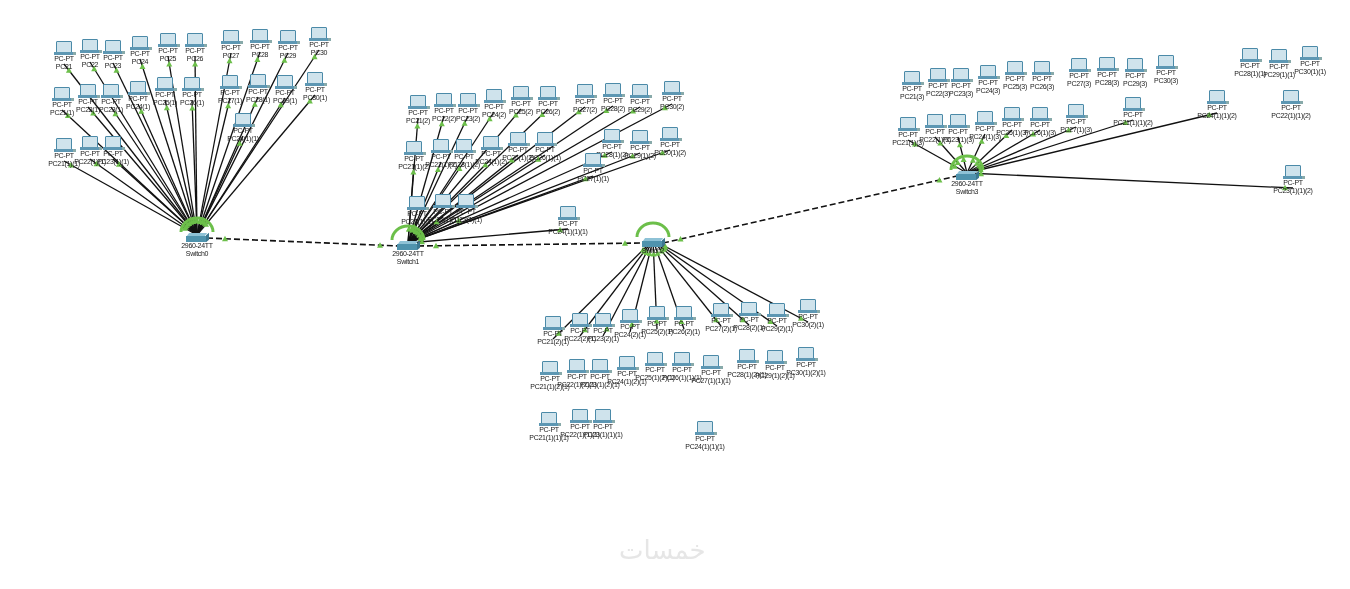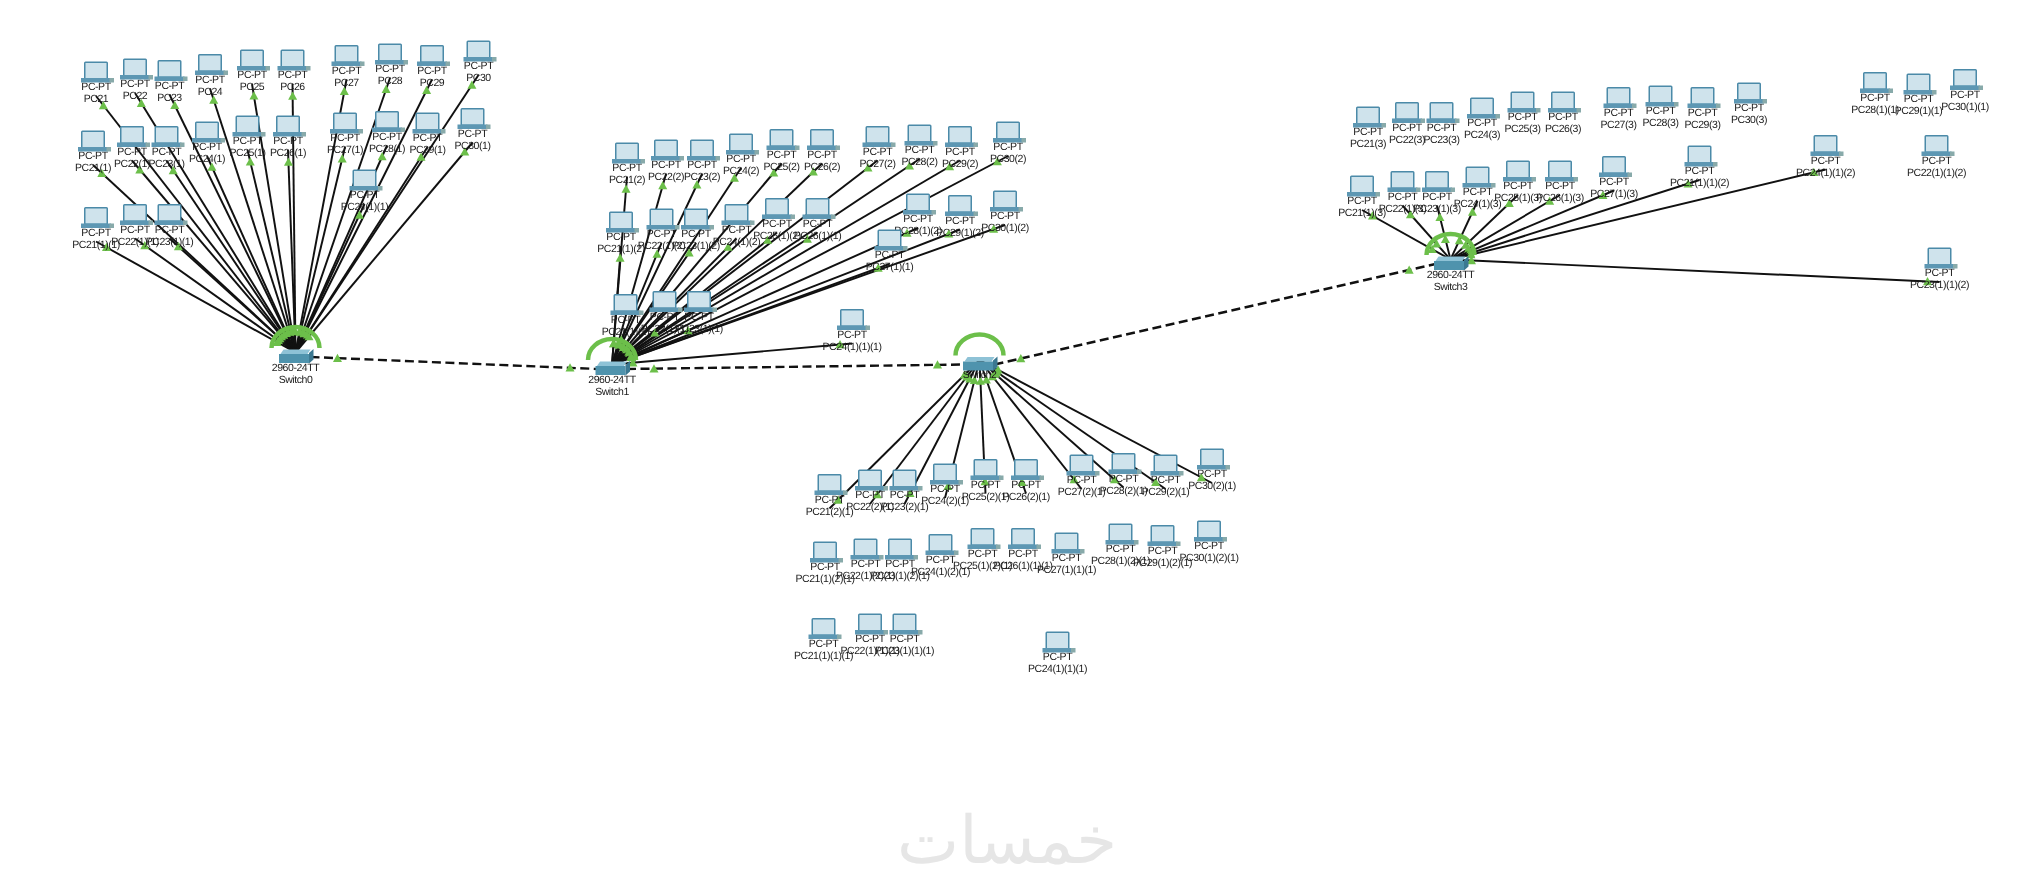--- a/index.html
+++ b/index.html
@@ -11,21 +11,21 @@
   .pc .mon { position: relative; width: 18px; height: 14px; margin: 0 auto; }
   .pc .mon .screen { position: absolute; left: 1px; top: 0; width: 14px; height: 10px; background: #cfe3ec; border: 1px solid #4b8aa8; border-radius: 1px; }
   .pc .mon .base { position: absolute; left: -1px; top: 11px; width: 20px; height: 3px; background: #5d97b3; }
   .pc .mon .dot { position: absolute; right: -3px; top: 11px; width: 3px; height: 3px; background: #8aa; }
   .lbl { font-size: 7px; line-height: 8px; color: #1a1a1a; white-space: nowrap; letter-spacing: -0.3px; margin-left: -20px; margin-right: -20px; }
   .sw { width: 50px; }
   .sw .box { position: relative; width: 22px; height: 9px; margin: 0 auto; }
   .sw .box .top { position: absolute; left: 2px; top: 0; width: 18px; height: 3px; background: #8ec2d6; transform: skewX(-35deg); }
   .sw .box .front { position: absolute; left: 0; top: 3px; width: 20px; height: 6px; background: #4f93ad; }
   .sw .box .side { position: absolute; left: 20px; top: 1px; width: 3px; height: 7px; background: #3b7891; transform: skewY(-40deg); }
-  .watermark { position: absolute; left: 598px; top: 535px; font-size: 44px; color: #e6e6e6; font-family: "DejaVu Sans", sans-serif; direction: rtl; }
+  .watermark { position: absolute; left: 619px; top: 535px; font-size: 26px; color: #e6e6e6; font-family: "DejaVu Sans", sans-serif; direction: rtl; }
 </style>
 </head>
 <body>
 
 <div id="canvas">
   <svg id="links" width="1350" height="589">
       <line x1="207" y1="238" x2="398" y2="246" stroke="#111111" stroke-width="1.6" stroke-dasharray="6,3"></line>
       <polygon points="221.98423170328903,241.2532662493524 227.98423170328903,241.2532662493524 224.98423170328903,235.7532662493524" fill="#6cbf4a"></polygon>
       <polygon points="377.015768296711,247.7467337506476 383.015768296711,247.7467337506476 380.015768296711,242.2467337506476" fill="#6cbf4a"></polygon>
       <line x1="418" y1="246" x2="643" y2="243" stroke="#111111" stroke-width="1.6" stroke-dasharray="6,3"></line>

